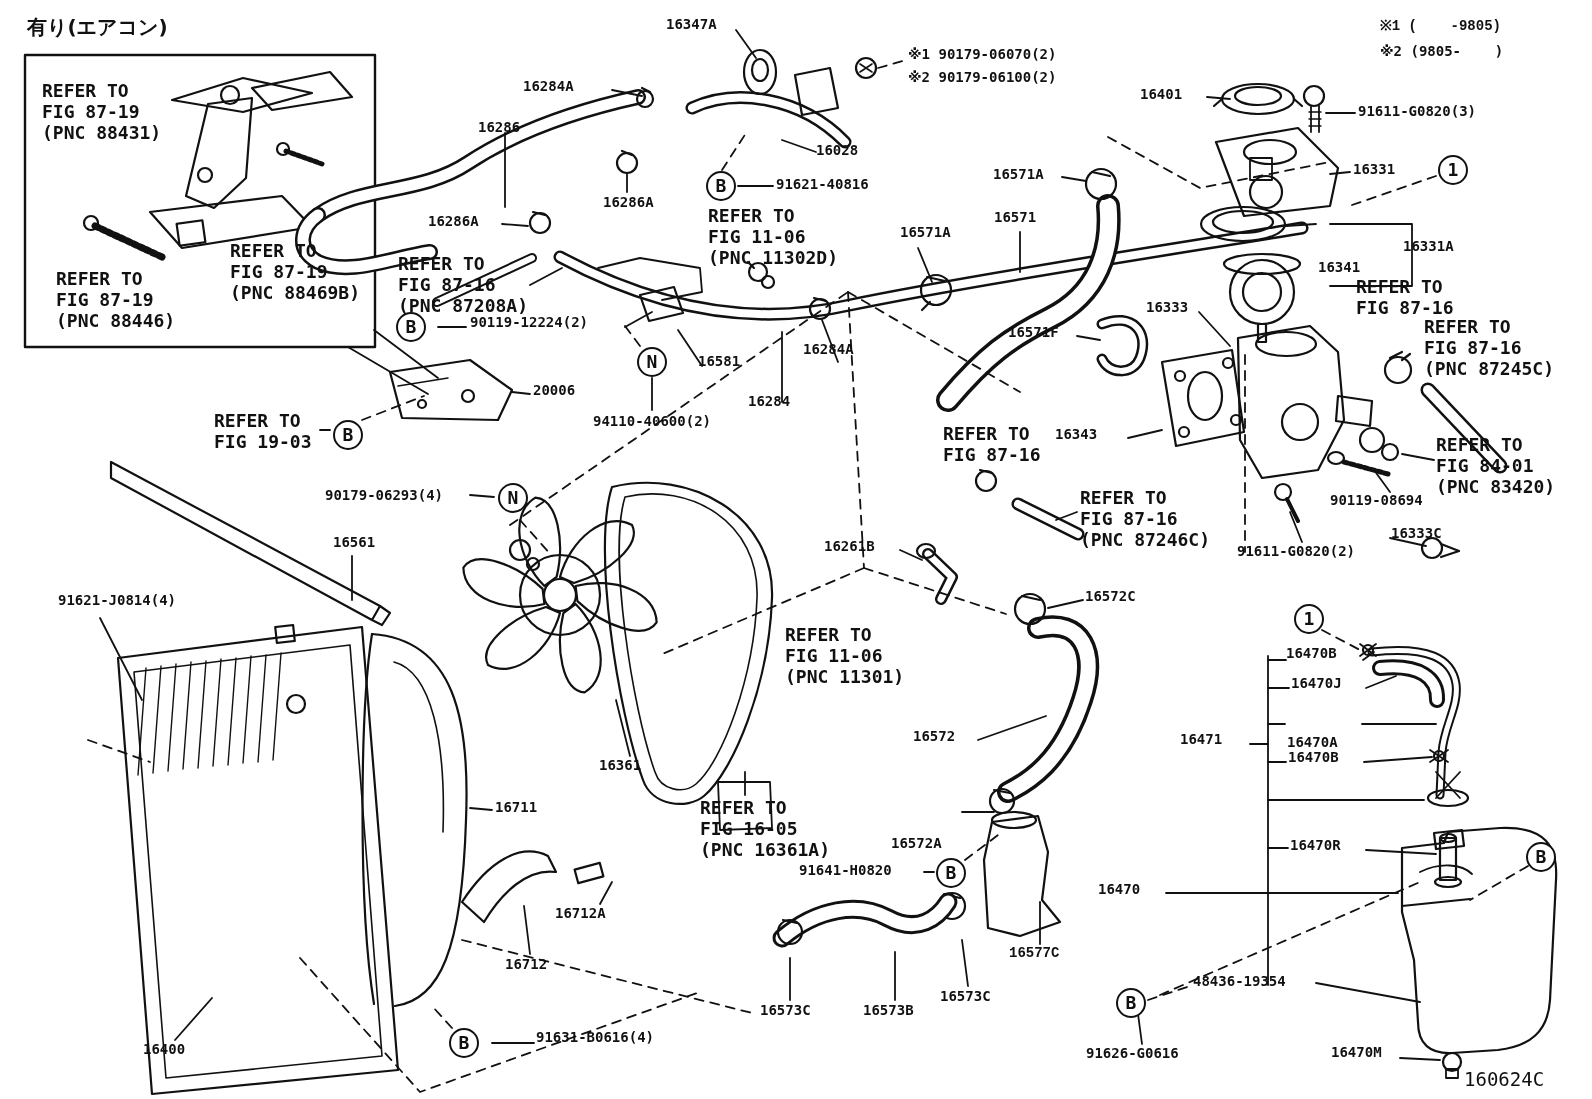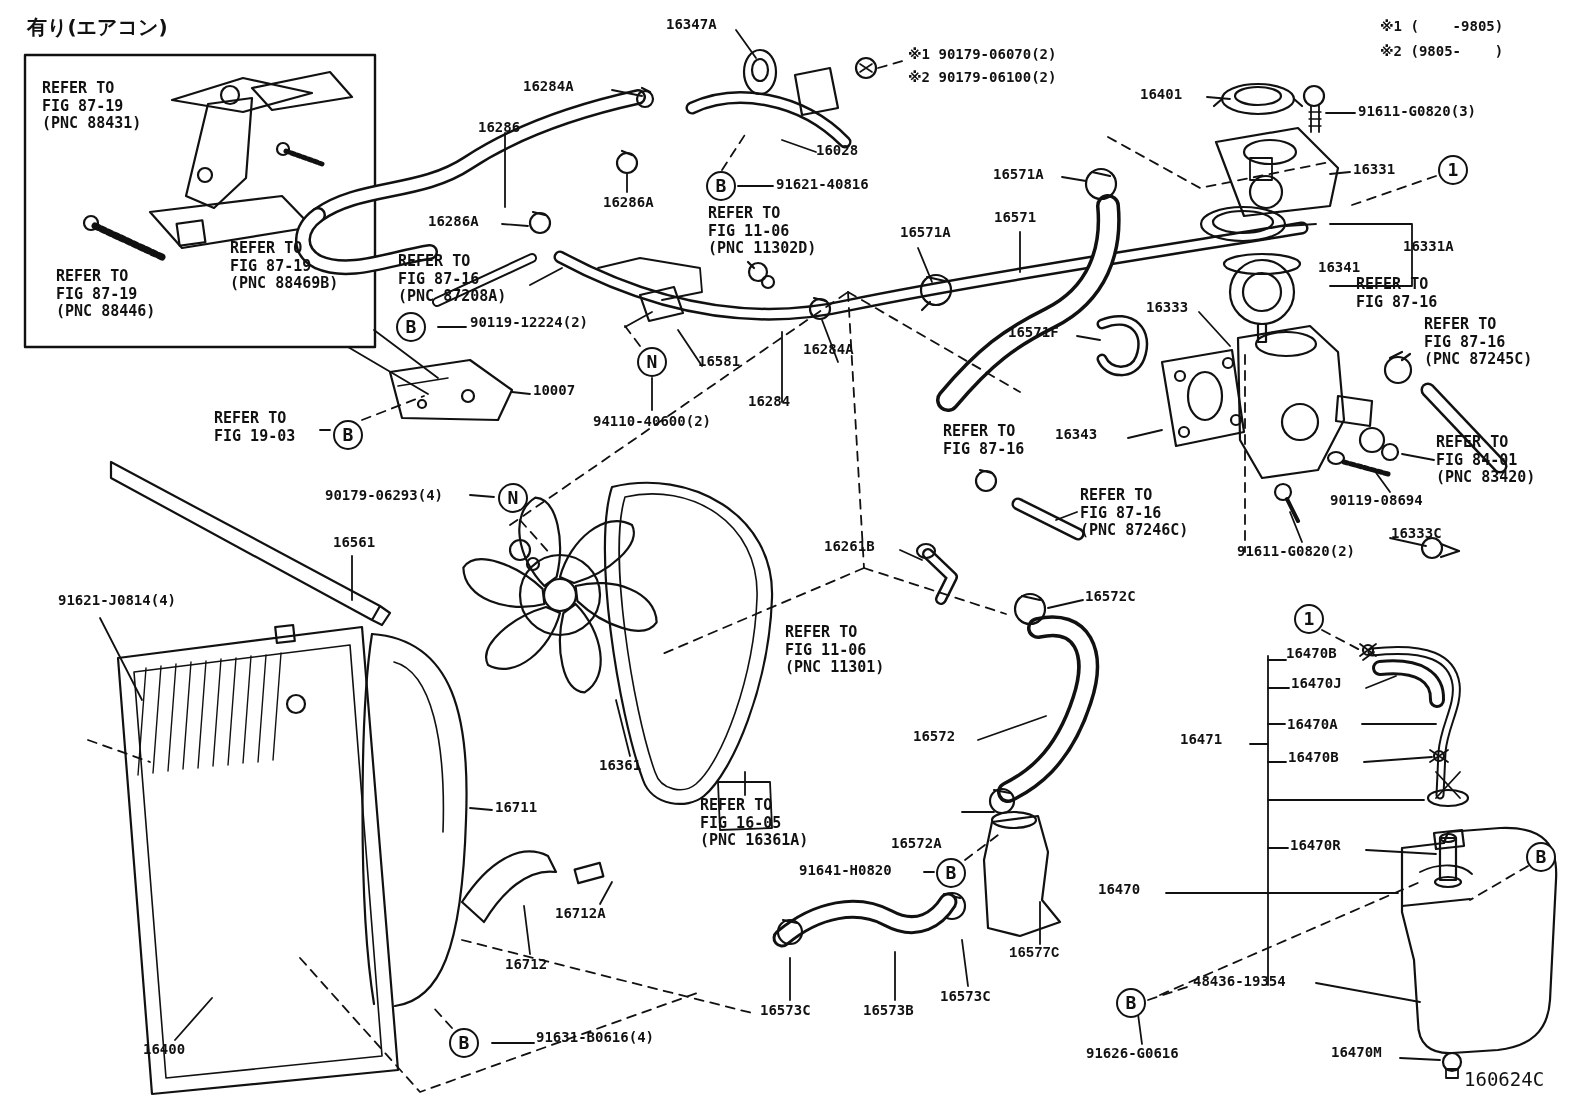--- a/index.html
+++ b/index.html
@@ -2,21 +2,21 @@
 <html><head>
 <meta charset="utf-8">
 <style>
   html,body{margin:0;padding:0;background:#fff;}
   #stage{position:relative;width:1592px;height:1099px;background:#fff;overflow:hidden;
          font-family:"DejaVu Sans Mono","DejaVu Sans",monospace;color:#111;}
   #art{position:absolute;left:0;top:0;}
   #labels-layer{position:absolute;left:0;top:0;width:100%;height:100%;}
   .lbl{position:absolute;white-space:pre;font-weight:bold;line-height:1.18;letter-spacing:0px;}
   .part{font-size:14px;}
-  .note{font-size:15px;}
+  .note{font-size:18px;}
   .title{font-size:20px;font-family:"DejaVu Sans",sans-serif;}
   .code{font-size:19px;font-weight:normal;}
   .circle{width:30px;height:30px;border:2px solid #111;border-radius:50%;
           font-size:18px;display:flex;align-items:center;justify-content:center;
           background:#fff;box-sizing:border-box;}
   .inset-box{position:absolute;left:25px;top:55px;width:350px;height:292px;border:2px solid #111;}
 </style>
 </head>
 <body>
 
@@ -359,21 +359,21 @@
 (PNC 88431)</div>
       <div class="lbl note" style="left: 230px; top: 240px;">REFER TO
 FIG 87-19
 (PNC 88469B)</div>
       <div class="lbl note" style="left: 56px; top: 268px;">REFER TO
 FIG 87-19
 (PNC 88446)</div>
       <div class="lbl part" style="left: 666px; top: 16px;">16347A</div>
       <div class="lbl part" style="left: 908px; top: 46px;">※1 90179-06070(2)</div>
       <div class="lbl part" style="left: 908px; top: 69px;">※2 90179-06100(2)</div>
-      <div class="lbl part" style="left: 1380px; top: 18px;">※1 (    -9805)</div>
+      <div class="lbl part" style="left: 1380px; top: 18px; font-family: Liberation Mono, monospace;">※1 (    -9805)</div>
       <div class="lbl part" style="left: 1380px; top: 43px;">※2 (9805-    )</div>
       <div class="lbl part" style="left: 523px; top: 78px;">16284A</div>
       <div class="lbl part" style="left: 1140px; top: 86px;">16401</div>
       <div class="lbl part" style="left: 1358px; top: 103px;">91611-G0820(3)</div>
       <div class="lbl part" style="left: 478px; top: 119px;">16286</div>
       <div class="lbl part" style="left: 816px; top: 142px;">16028</div>
       <div class="lbl part" style="left: 1353px; top: 161px;">16331</div>
       <div class="lbl circle" style="left: 1438px; top: 155px;">1</div>
       <div class="lbl part" style="left: 993px; top: 166px;">16571A</div>
       <div class="lbl circle" style="left: 706px; top: 171px;">B</div>
@@ -395,21 +395,21 @@
       <div class="lbl part" style="left: 1146px; top: 299px;">16333</div>
       <div class="lbl circle" style="left: 396px; top: 312px;">B</div>
       <div class="lbl part" style="left: 470px; top: 314px;">90119-12224(2)</div>
       <div class="lbl note" style="left: 1424px; top: 316px;">REFER TO
 FIG 87-16
 (PNC 87245C)</div>
       <div class="lbl part" style="left: 1008px; top: 324px;">16571F</div>
       <div class="lbl part" style="left: 803px; top: 341px;">16284A</div>
       <div class="lbl circle" style="left: 637px; top: 347px;">N</div>
       <div class="lbl part" style="left: 698px; top: 353px;">16581</div>
-      <div class="lbl part" style="left: 533px; top: 382px;">10007</div>
+      <div class="lbl part" style="left: 533px; top: 382px;">20006</div>
       <div class="lbl part" style="left: 748px; top: 393px;">16284</div>
       <div class="lbl note" style="left: 214px; top: 410px;">REFER TO
 FIG 19-03</div>
       <div class="lbl circle" style="left: 333px; top: 420px;">B</div>
       <div class="lbl part" style="left: 593px; top: 413px;">94110-40600(2)</div>
       <div class="lbl note" style="left: 943px; top: 423px;">REFER TO
 FIG 87-16</div>
       <div class="lbl part" style="left: 1055px; top: 426px;">16343</div>
       <div class="lbl note" style="left: 1436px; top: 434px;">REFER TO
 FIG 84-01
@@ -425,21 +425,21 @@
       <div class="lbl part" style="left: 333px; top: 534px;">16561</div>
       <div class="lbl part" style="left: 824px; top: 538px;">16261B</div>
       <div class="lbl part" style="left: 58px; top: 592px;">91621-J0814(4)</div>
       <div class="lbl part" style="left: 1085px; top: 588px;">16572C</div>
       <div class="lbl circle" style="left: 1294px; top: 604px;">1</div>
       <div class="lbl note" style="left: 785px; top: 624px;">REFER TO
 FIG 11-06
 (PNC 11301)</div>
       <div class="lbl part" style="left: 1286px; top: 645px;">16470B</div>
       <div class="lbl part" style="left: 1291px; top: 675px;">16470J</div>
-      <div class="lbl part" style="left: 1287px; top: 716px;">16470A</div>
+      <div class="lbl part" style="left: 1287px; top: 734px;">16470A</div>
       <div class="lbl part" style="left: 1180px; top: 731px;">16471</div>
       <div class="lbl part" style="left: 913px; top: 728px;">16572</div>
       <div class="lbl part" style="left: 1288px; top: 749px;">16470B</div>
       <div class="lbl part" style="left: 599px; top: 757px;">16361</div>
       <div class="lbl note" style="left: 700px; top: 797px;">REFER TO
 FIG 16-05
 (PNC 16361A)</div>
       <div class="lbl part" style="left: 495px; top: 799px;">16711</div>
       <div class="lbl part" style="left: 891px; top: 835px;">16572A</div>
       <div class="lbl part" style="left: 1290px; top: 837px;">16470R</div>

